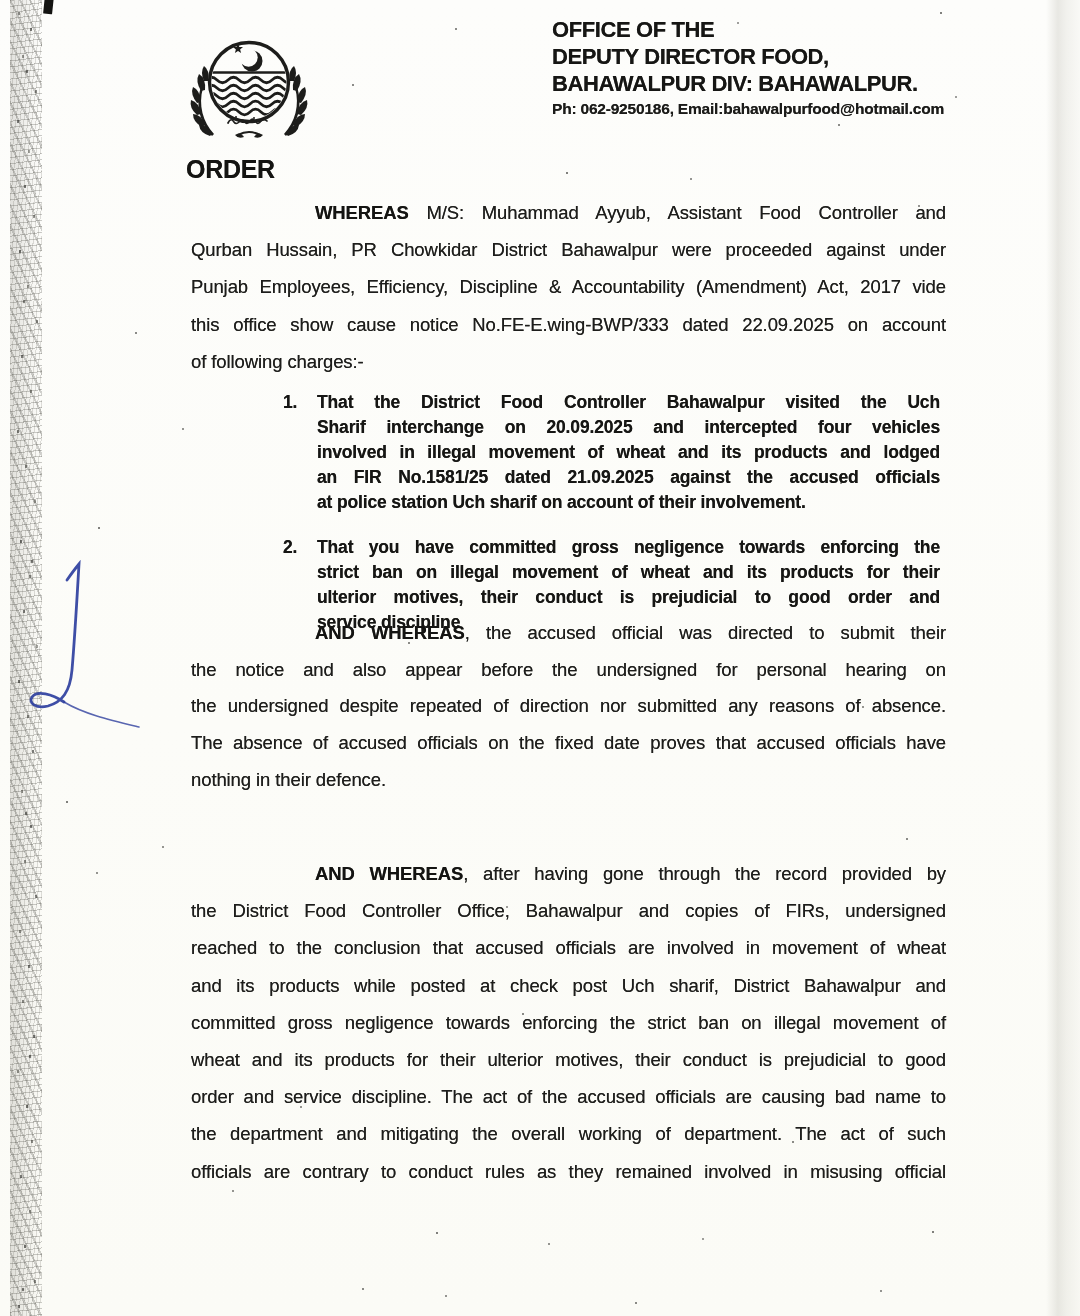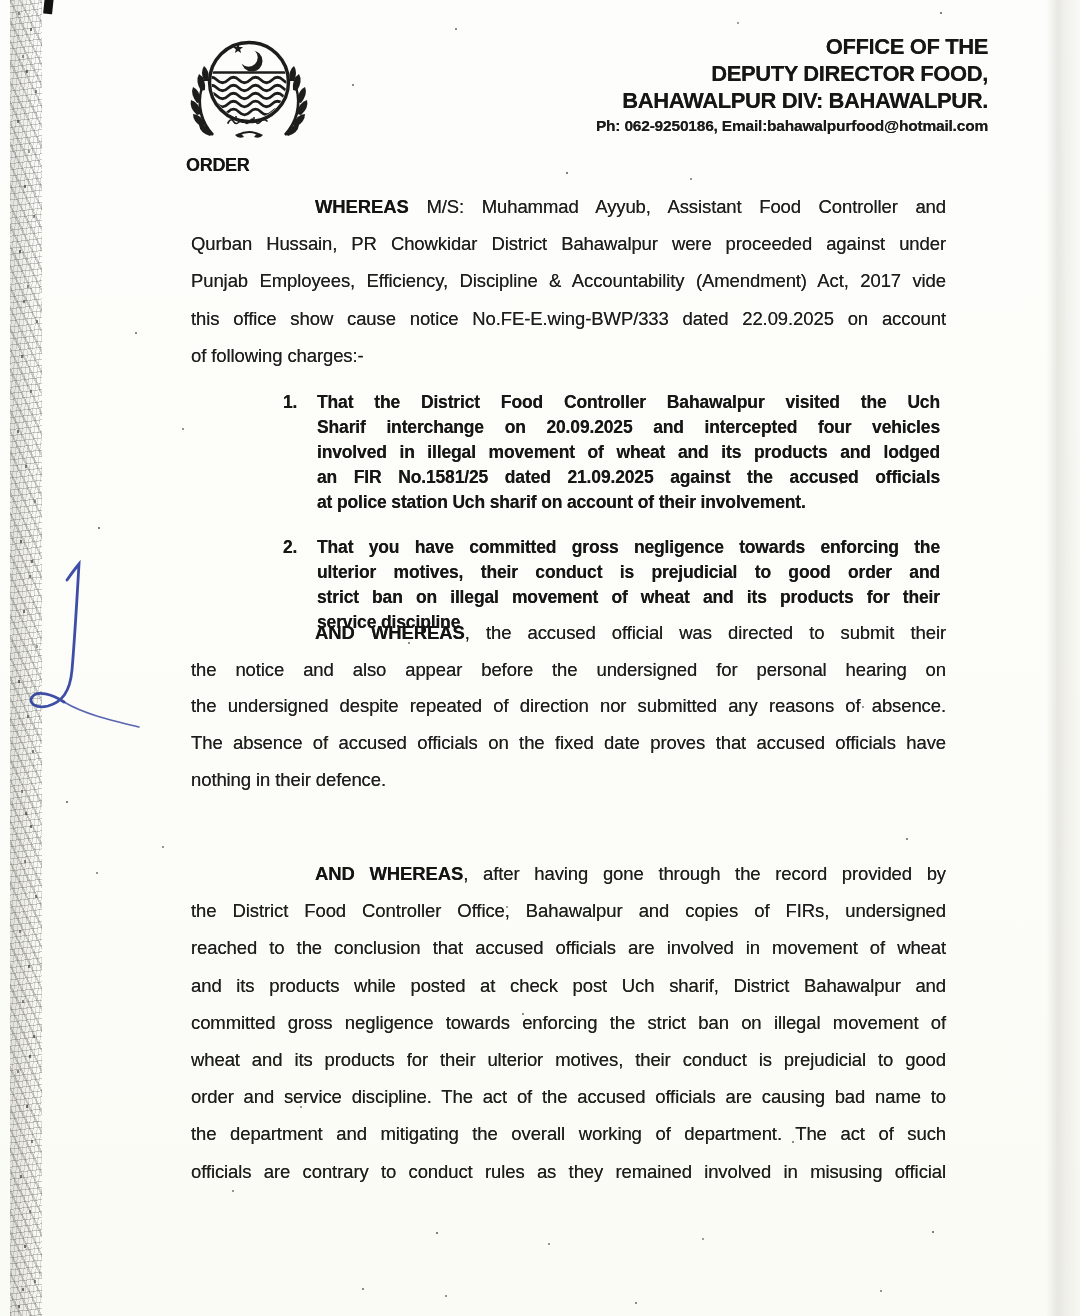--- a/index.html
+++ b/index.html
@@ -61,33 +61,33 @@
       162px 846px 0 rgba(45,45,42,.5), 906px 838px 0 rgba(45,45,42,.55), 96px 872px 0 rgba(45,45,42,.5),
       506px 906px 0 rgba(45,45,42,.45), 522px 1013px 0 rgba(45,45,42,.55), 300px 1106px 0 rgba(45,45,42,.5),
       792px 1141px 0 rgba(45,45,42,.55), 232px 1190px 0 rgba(45,45,42,.5), 436px 1232px 0 rgba(45,45,42,.6),
       548px 1243px 0 rgba(45,45,42,.5), 702px 1238px 0 rgba(45,45,42,.45), 932px 1231px 0 rgba(45,45,42,.6),
       362px 1288px 0 rgba(45,45,42,.55), 445px 1295px 0 rgba(45,45,42,.5), 635px 1302px 0 rgba(45,45,42,.55),
       880px 1290px 0 rgba(45,45,42,.5);
   }
   
   .emblem{position:absolute;left:188px;top:37px;width:122px;height:102px;}
   .office{
-    position:absolute;left:552px;top:33px;width:436px;
-    text-align:right;font-weight:bold;
+    position:absolute;left:552px;top:16px;width:436px;
+    text-align:left;font-weight:bold;
   }
   .office-line{font-size:22px;line-height:27px;letter-spacing:-.4px;color:#161614;}
   .contact{font-size:15.5px;line-height:20px;font-weight:700;letter-spacing:-.2px;margin-top:2px;color:#1b1b19;}
   
   .order-heading{
     position:absolute;left:186px;top:155px;margin:0;
-    font-size:18px;font-weight:bold;letter-spacing:-.3px;color:#141412;
+    font-size:25px;font-weight:bold;letter-spacing:-.3px;color:#141412;
   }
   
   .para{position:absolute;left:191px;width:755px;font-size:18.5px;letter-spacing:-.1px;color:#1d1d1b;}
-  #intro{top:188px;line-height:37.2px;}
+  #intro{top:194px;line-height:37.2px;}
   #para-hearing{top:615px;line-height:36.7px;}
   #para-record{top:855px;line-height:37.2px;}
   .line{text-align:justify;text-align-last:justify;}
   .line.end{text-align-last:left;}
   .line.indent{padding-left:124px;}
   .line b{font-weight:bold;color:#141412;}
   
   #charges{position:absolute;left:283px;top:390px;width:657px;}
   .charge{display:flex;margin-bottom:20px;font-weight:bold;font-size:17.5px;line-height:25px;color:#161614;letter-spacing:-.15px;}
   .cnum{width:34px;flex:none;}
@@ -185,22 +185,22 @@
           <div class="line">Sharif interchange on 20.09.2025 and intercepted four vehicles</div>
           <div class="line">involved in illegal movement of wheat and its products and lodged</div>
           <div class="line">an FIR No.1581/25 dated 21.09.2025 against the accused officials</div>
           <div class="line end">at police station Uch sharif on account of their involvement.</div>
         </div>
       </div>
       <div class="charge">
         <div class="cnum">2.</div>
         <div class="clines">
           <div class="line">That you have committed gross negligence towards enforcing the</div>
+          <div class="line">strict ban on illegal movement of wheat and its products for their</div>
           <div class="line">ulterior motives, their conduct is prejudicial to good order and</div>
-          <div class="line">strict ban on illegal movement of wheat and its products for their</div>
           <div class="line end">service discipline</div>
         </div>
       </div>
     </div>
 
   <div class="para" id="para-hearing">
       <div class="line indent"><b>AND WHEREAS</b>, the accused official was directed to submit their</div>
       <div class="line">the notice and also appear before the undersigned for personal hearing on</div>
       <div class="line">the undersigned despite repeated of direction nor submitted any reasons of absence.</div>
       <div class="line">The absence of accused officials on the fixed date proves that accused officials have</div>

